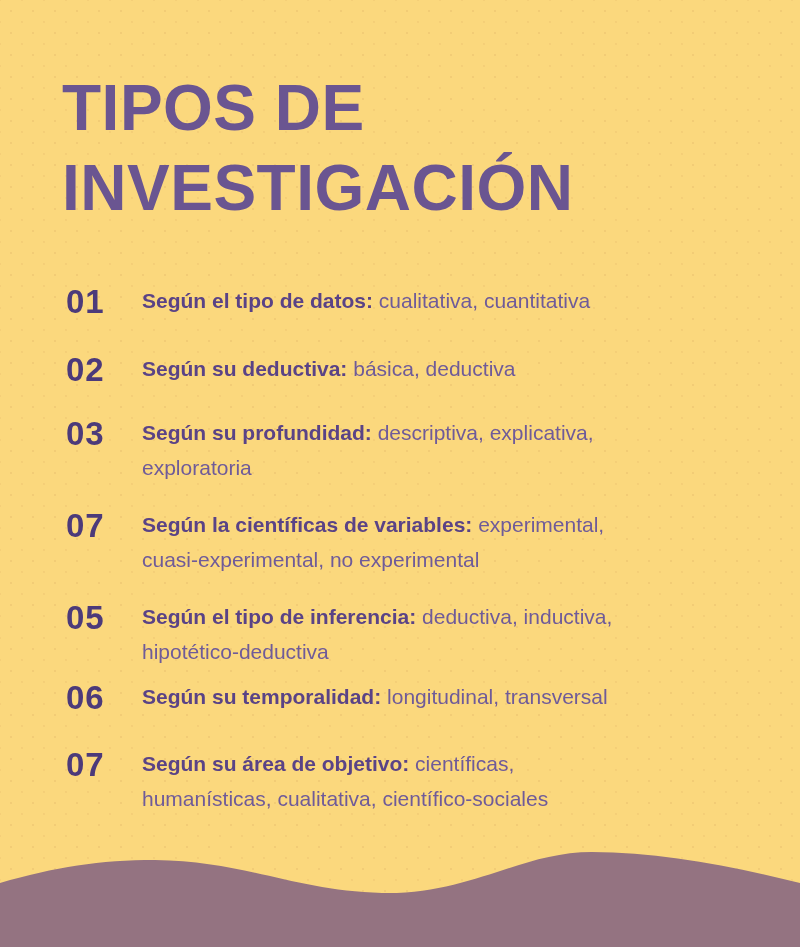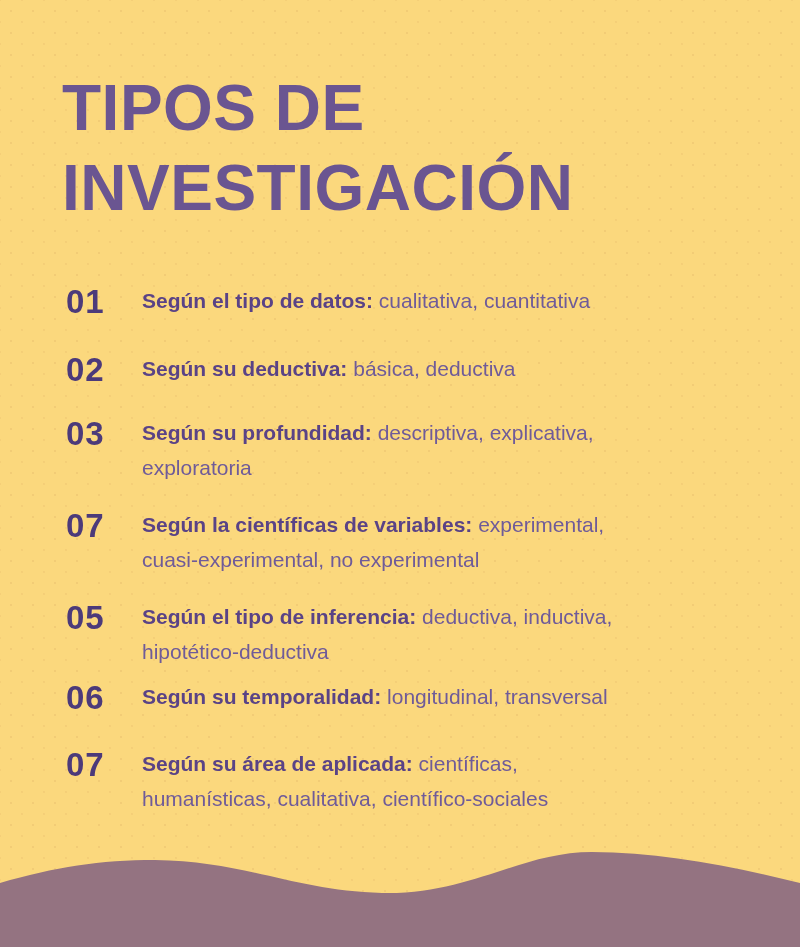--- a/index.html
+++ b/index.html
@@ -114,21 +114,21 @@
 hipotético-deductiva</span></span>
   </div>
 
   <div class="row row-6">
     <span class="num">06</span>
     <span class="text"><span class="label">Según su temporalidad:</span><span> longitudinal, transversal</span></span>
   </div>
 
   <div class="row row-7">
     <span class="num">07</span>
-    <span class="text"><span class="label">Según su área de aplicada:</span><span> científicas,
+    <span class="text"><span class="label">Según su área de objetivo:</span><span> científicas,
 humanísticas, cualitativa, científico-sociales</span></span>
   </div>
 
   <svg class="wave" viewBox="0 0 800 102" preserveAspectRatio="none">
     <path d="M0,38 C55,22 100,15 155,15 C245,16 295,46 382,48 C470,50 520,7 592,7 C660,7 732,21 800,38 L800,102 L0,102 Z" fill="#947381"></path>
   </svg>
 
 </div>
 
 </body></html>

